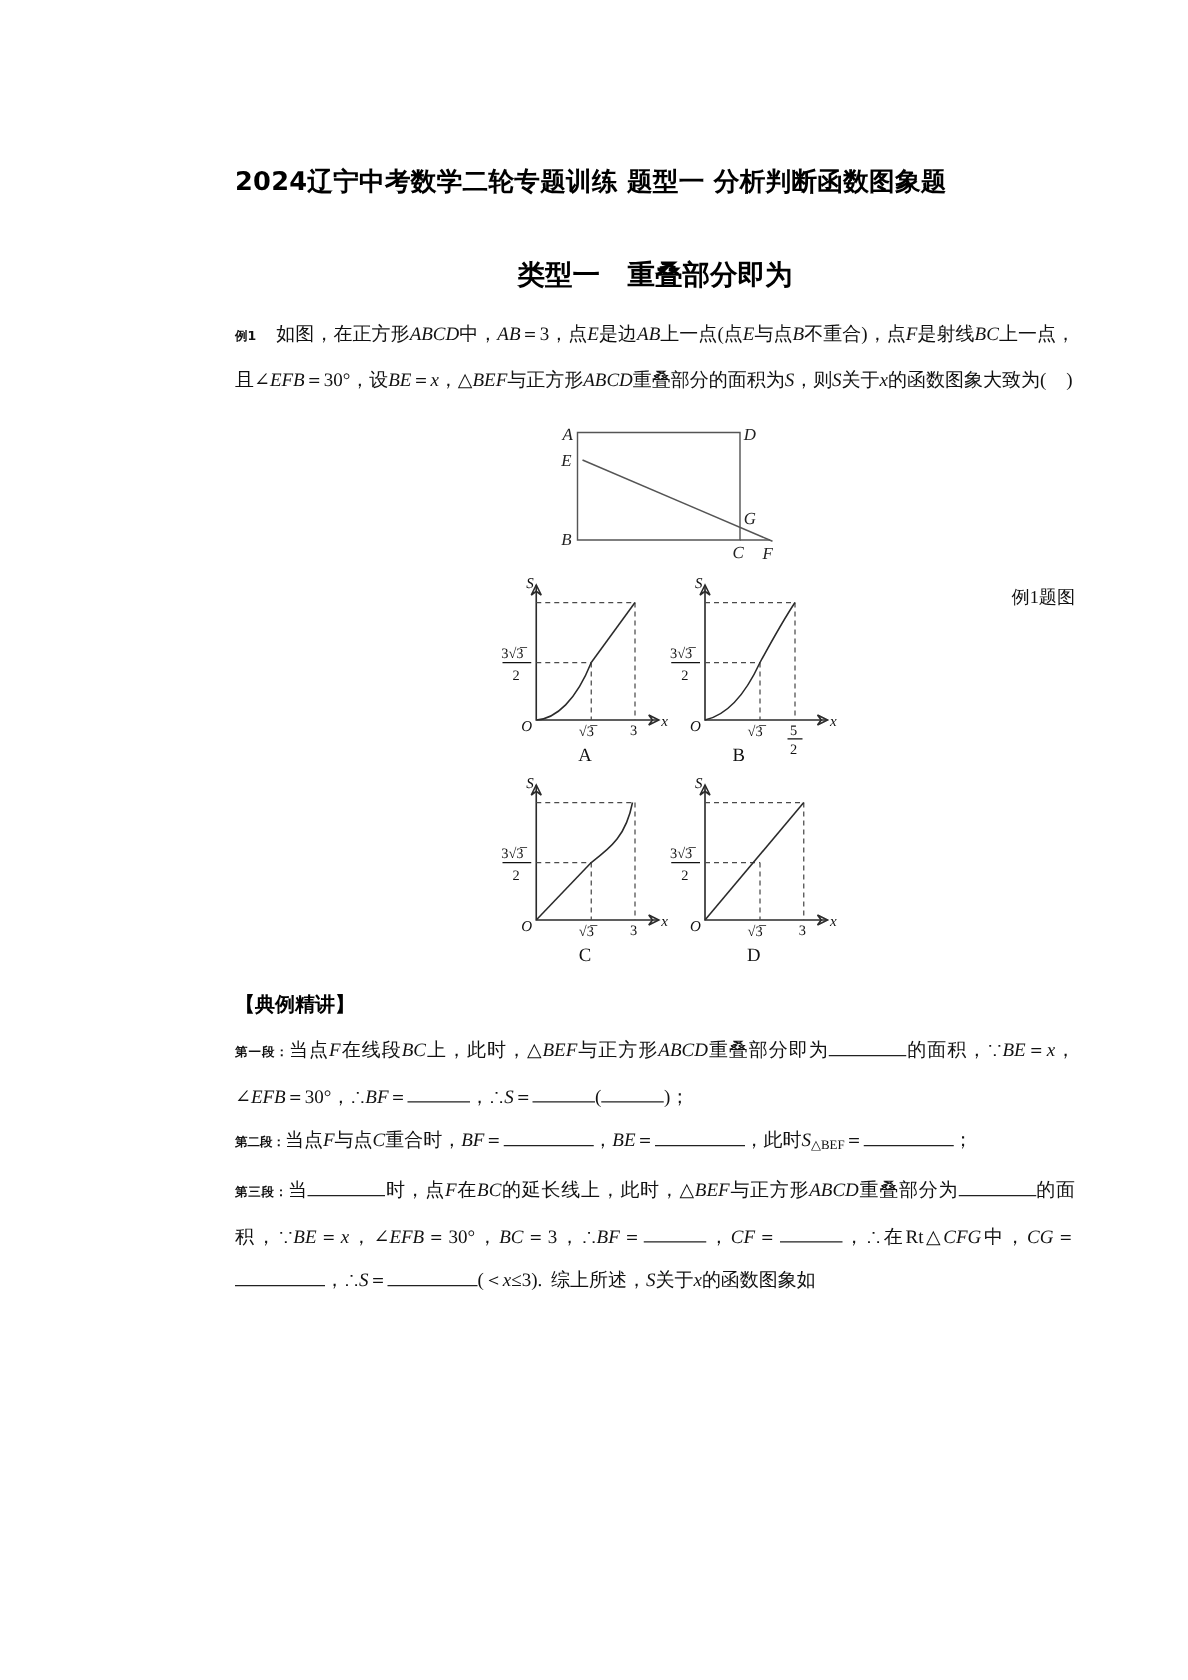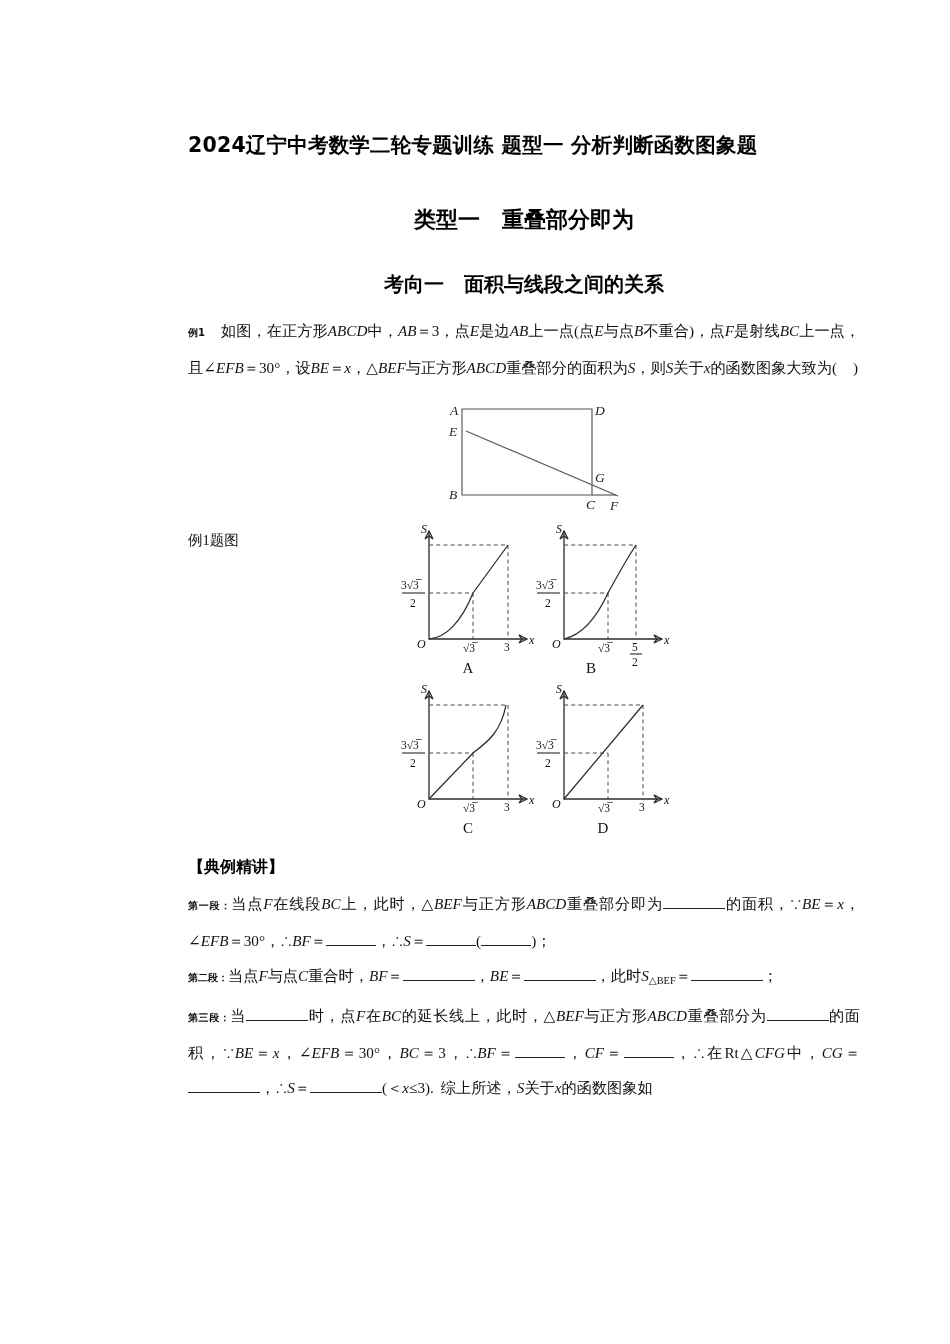--- a/index.html
+++ b/index.html
@@ -98,21 +98,21 @@
   .sub { font-size: 0.68em; vertical-align: -0.25em; }
 
   
   .figure-wrap {
     position: relative;
     width: 672px;
     height: 118px;
     margin-top: 10px;
   }
   .fig-caption {
-    text-align: left;
+    text-align: right;
     font-size: 14.5px;
     padding-top: 18px;
     color: #111;
   }
 
   
   .graphs {
     position: relative;
     width: 672px;
     height: 322px;
@@ -146,23 +146,20 @@
 
 <div class="page">
 <div class="content">
 
   <h1 class="doc-title">2024辽宁中考数学二轮专题训练 题型一 分析判断函数图象题</h1>
 
   <h2 class="type-heading">
     <span>类型一</span><span class="gap"></span><span>重叠部分即为</span>
   </h2>
 
-  <h3 class="kaoxiang-heading">
-    <span>考向一</span><span class="gap"></span><span>面积与线段之间的关系</span>
-  </h3>
 
 
   <p class="body-text"><span class="bold-label">例1</span><span class="sp"></span><span>如图，在正方形</span><span class="it">ABCD</span><span>中，</span><span class="it">AB</span><span>＝3，点</span><span class="it">E</span><span>是边</span><span class="it">AB</span><span>上一点(点</span><span class="it">E</span><span>与点</span><span class="it">B</span><span>不重合)，点</span><span class="it">F</span><span>是射线</span><span class="it">BC</span><span>上一点，且∠</span><span class="it">EFB</span><span>＝30°，设</span><span class="it">BE</span><span>＝</span><span class="it">x</span><span>，△</span><span class="it">BEF</span><span>与正方形</span><span class="it">ABCD</span><span>重叠部分的面积为</span><span class="it">S</span><span>，则</span><span class="it">S</span><span>关于</span><span class="it">x</span><span>的函数图象大致为(</span><span class="sp"></span><span>)</span></p>
 
   <div class="figure-wrap">
     <svg width="672" height="118" viewBox="0 0 672 118">
 
       <path class="figline" d="M274 14 L404 14 L404 100 L274 100 Z"></path>
 
       <path class="figline" d="M278 36 L430 101"></path>

